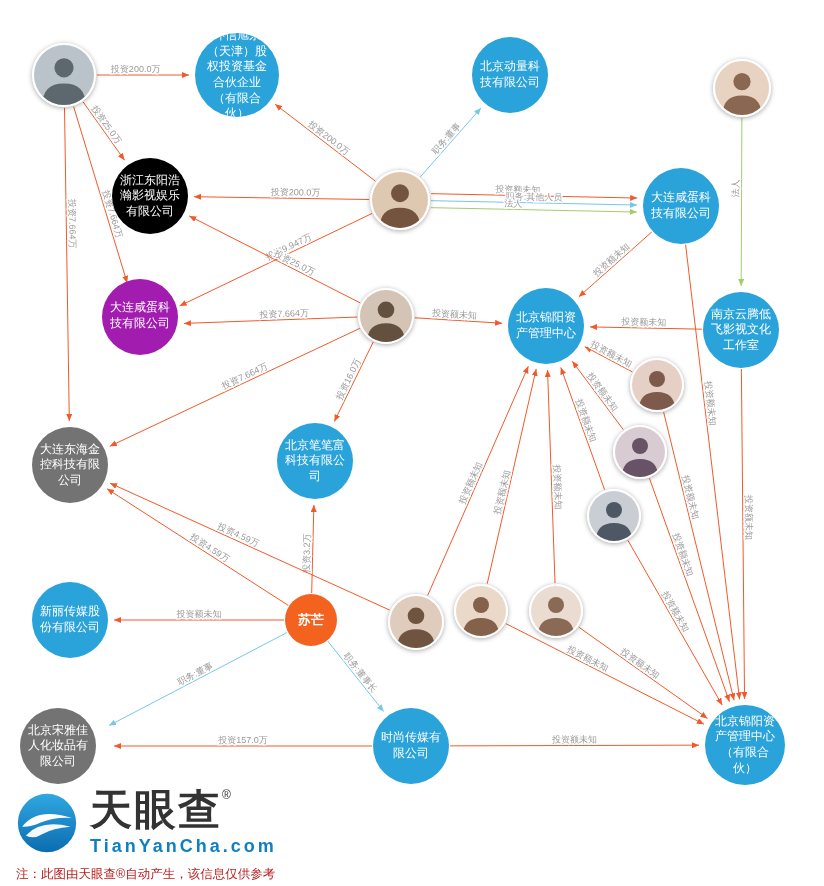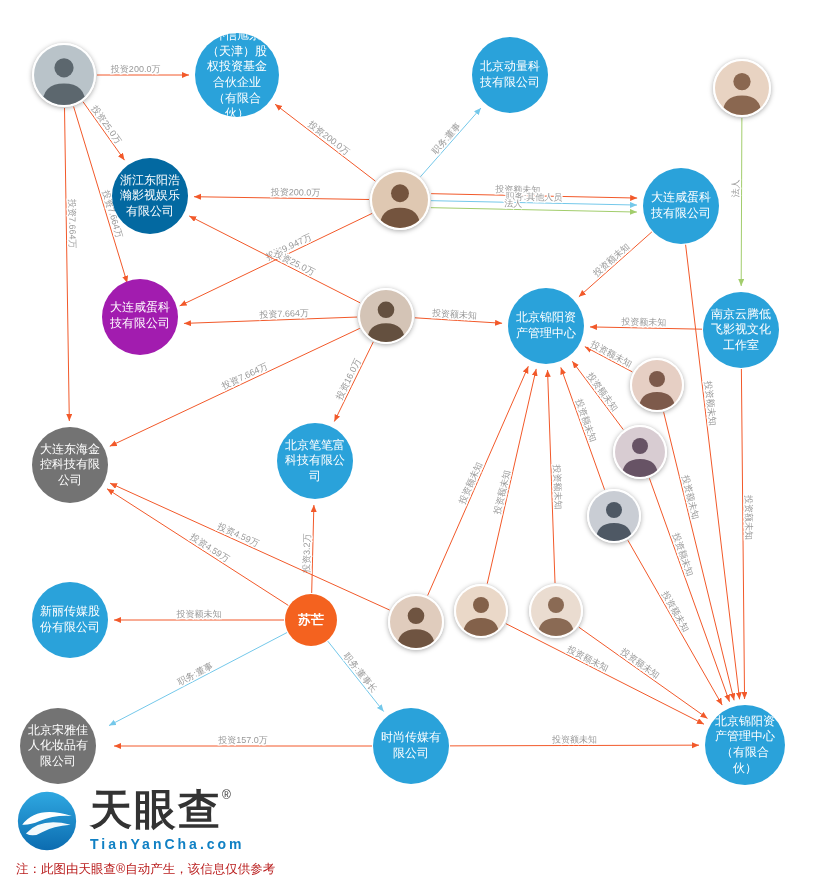--- a/index.html
+++ b/index.html
@@ -14,21 +14,21 @@
         box-sizing:border-box;cursor:pointer;}
   .node.company{color:#fff;font-size:12px;line-height:1.3;padding:7px;overflow:hidden;}
   .node.main{color:#fff;font-size:13px;font-weight:bold;}
   .node.person{overflow:hidden;border:2px solid #fff;box-shadow:0 1px 5px rgba(0,0,0,.35);padding:0;}
   .footer{position:absolute;left:16px;top:789px;}
   .brand-row{display:flex;align-items:center;gap:12px;}
   .logo{width:62px;height:62px;}
   .brand-col{display:flex;flex-direction:column;}
   .brand-cn{font-size:42px;font-weight:bold;color:#333;line-height:1;letter-spacing:2px;}
   .reg{font-size:12px;vertical-align:top;font-weight:normal;}
-  .brand-domain{font-size:14px;font-weight:bold;color:#1080c4;letter-spacing:3px;margin-top:5px;}
+  .brand-domain{font-size:18px;font-weight:bold;color:#1080c4;letter-spacing:3px;margin-top:5px;}
   .note{font-size:12.5px;color:#b91c1c;margin-top:9px;}
 </style>
 </head>
 <body>
 
 <div class="stage">
   <svg id="edges-svg">
       <defs>
         <marker id="arr-invest" markerWidth="8" markerHeight="8" refX="7" refY="3" orient="auto" markerUnits="userSpaceOnUse">
           <path d="M0,0 L7,3 L0,6 Z" fill="#f2592a"></path>
@@ -131,21 +131,21 @@
       </div>
       <div class="node company" style="left: 237px; top: 75px; width: 84px; height: 84px; background: rgb(42, 162, 218);">环信旭京（天津）股权投资基金合伙企业（有限合伙）</div>
       <div class="node company" style="left: 510px; top: 75px; width: 76px; height: 76px; background: rgb(42, 162, 218);">北京动量科技有限公司</div>
       <div class="node person" style="left: 742px; top: 88px; width: 58px; height: 58px;">
         <svg viewBox="0 0 100 100" width="100%" height="100%">
           <rect width="100" height="100" fill="#e8d3c2"></rect>
           <circle cx="50" cy="38" r="16" fill="#8a6750"></circle>
           <path d="M14 100 Q14 64 50 64 Q86 64 86 100 Z" fill="#8a6750"></path>
         </svg>
       </div>
-      <div class="node company" style="left: 150px; top: 196px; width: 76px; height: 76px; background: #0369a1;">浙江东阳浩瀚影视娱乐有限公司</div>
+      <div class="node company" style="left: 150px; top: 196px; width: 76px; height: 76px; background: #000000;">浙江东阳浩瀚影视娱乐有限公司</div>
       <div class="node person" style="left: 400px; top: 200px; width: 60px; height: 60px;">
         <svg viewBox="0 0 100 100" width="100%" height="100%">
           <rect width="100" height="100" fill="#dfc8b2"></rect>
           <circle cx="50" cy="38" r="16" fill="#74543e"></circle>
           <path d="M14 100 Q14 64 50 64 Q86 64 86 100 Z" fill="#74543e"></path>
         </svg>
       </div>
       <div class="node company" style="left: 681px; top: 206px; width: 76px; height: 76px; background: rgb(42, 162, 218);">大连咸蛋科技有限公司</div>
       <div class="node company" style="left: 140px; top: 317px; width: 76px; height: 76px; background: #a21caf; font-family: Liberation Mono, monospace;">大连咸蛋科技有限公司</div>
       <div class="node person" style="left: 386px; top: 316px; width: 56px; height: 56px;">

